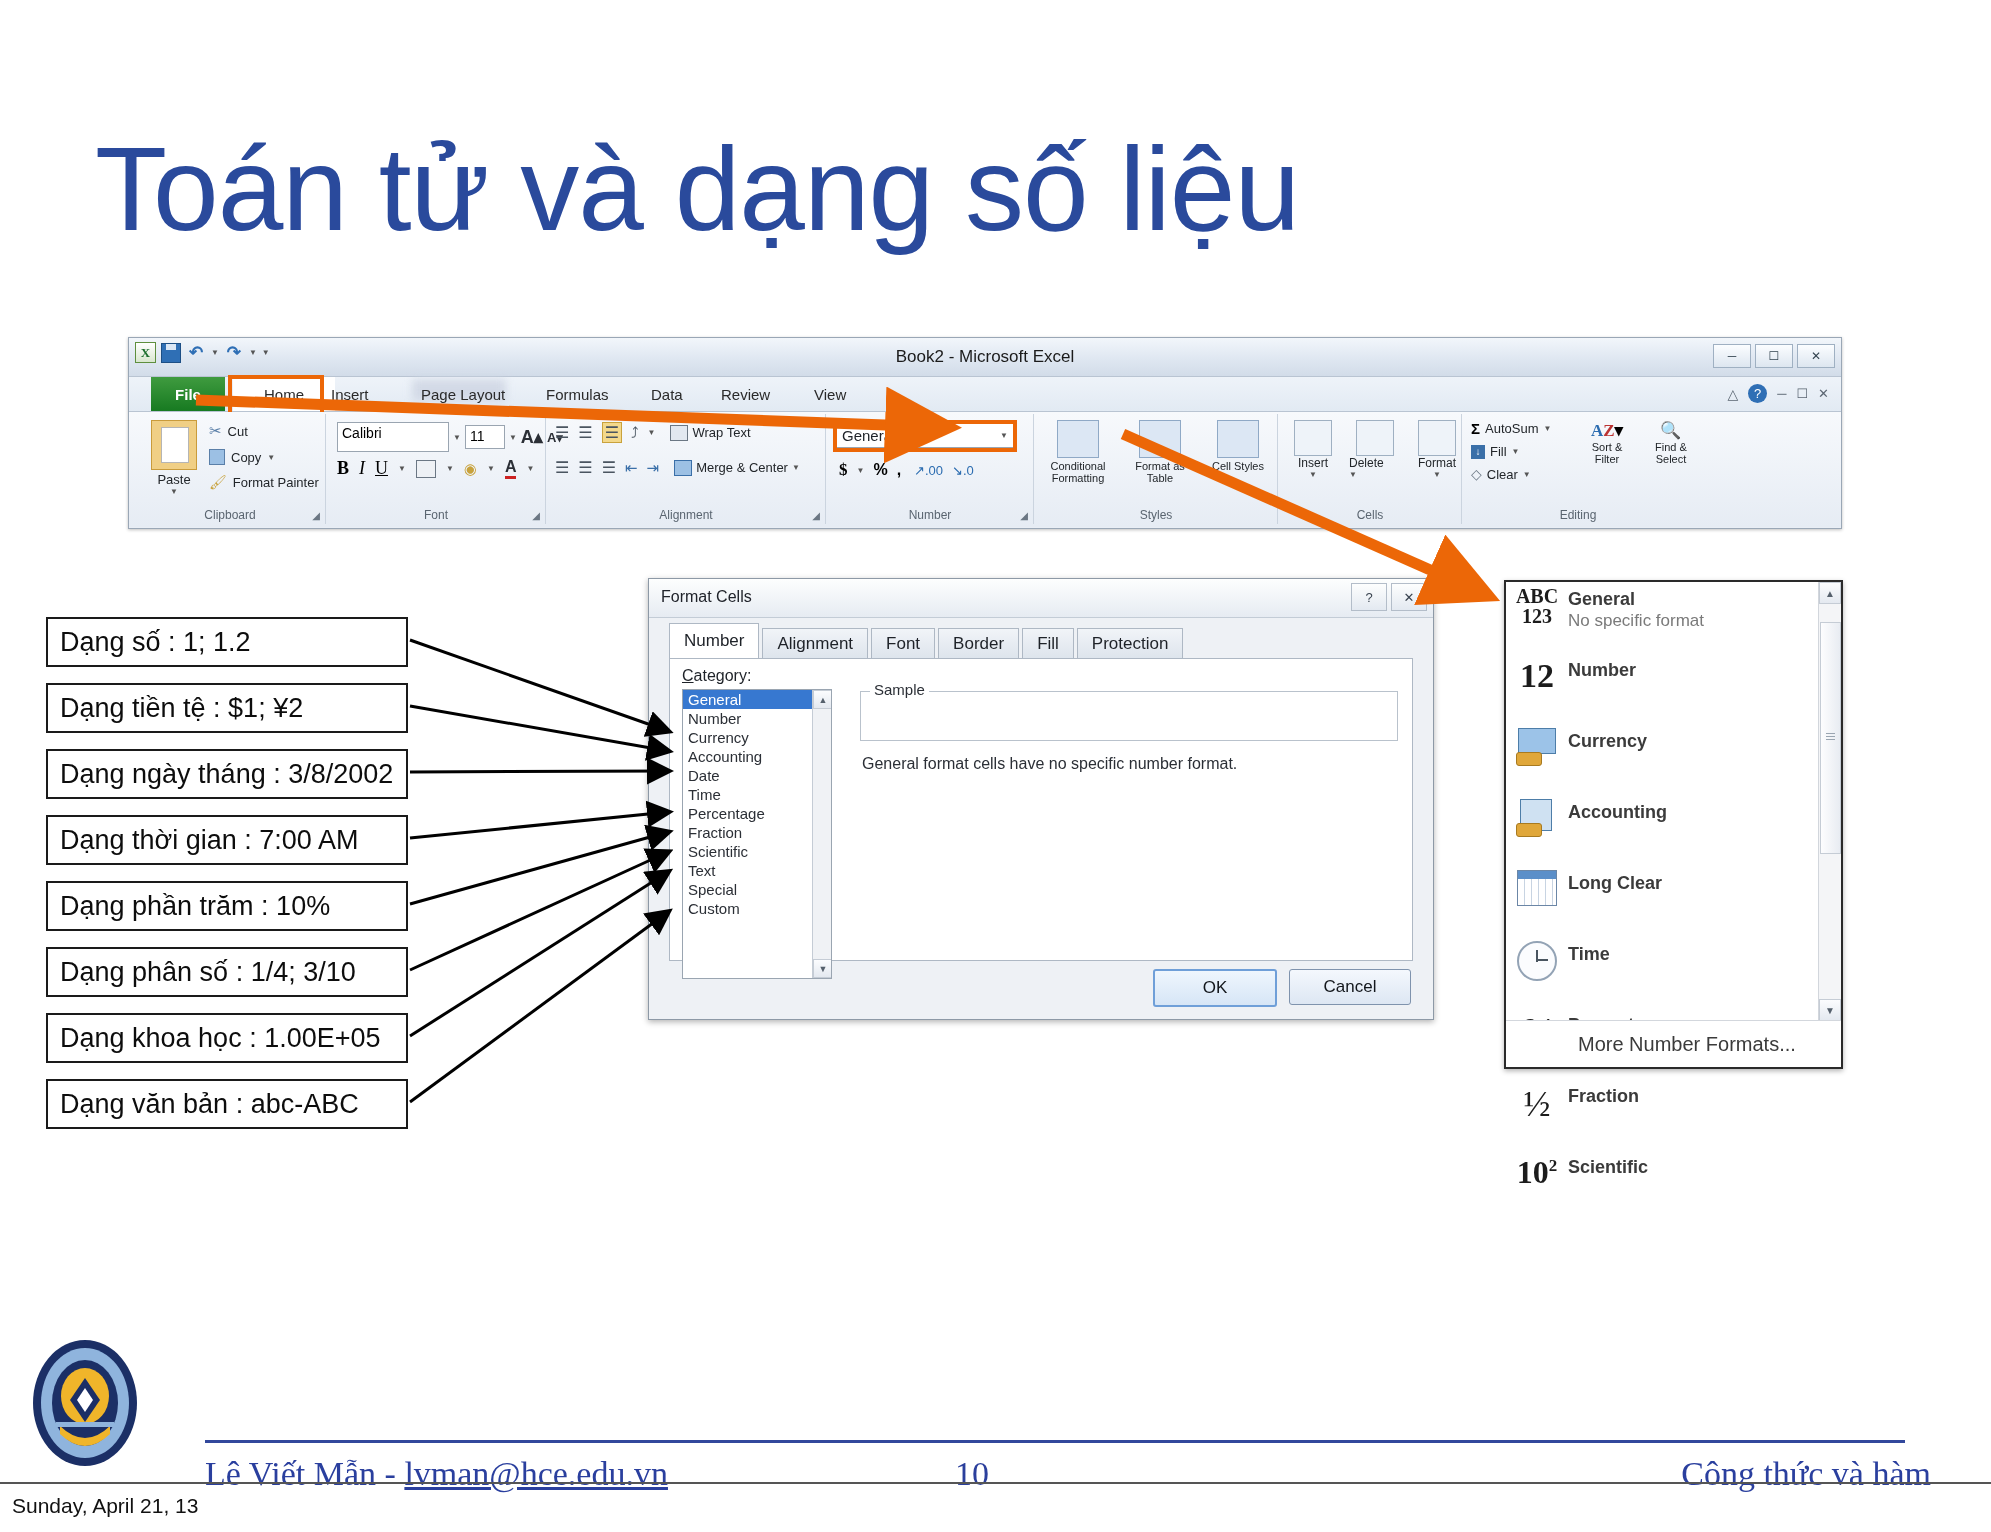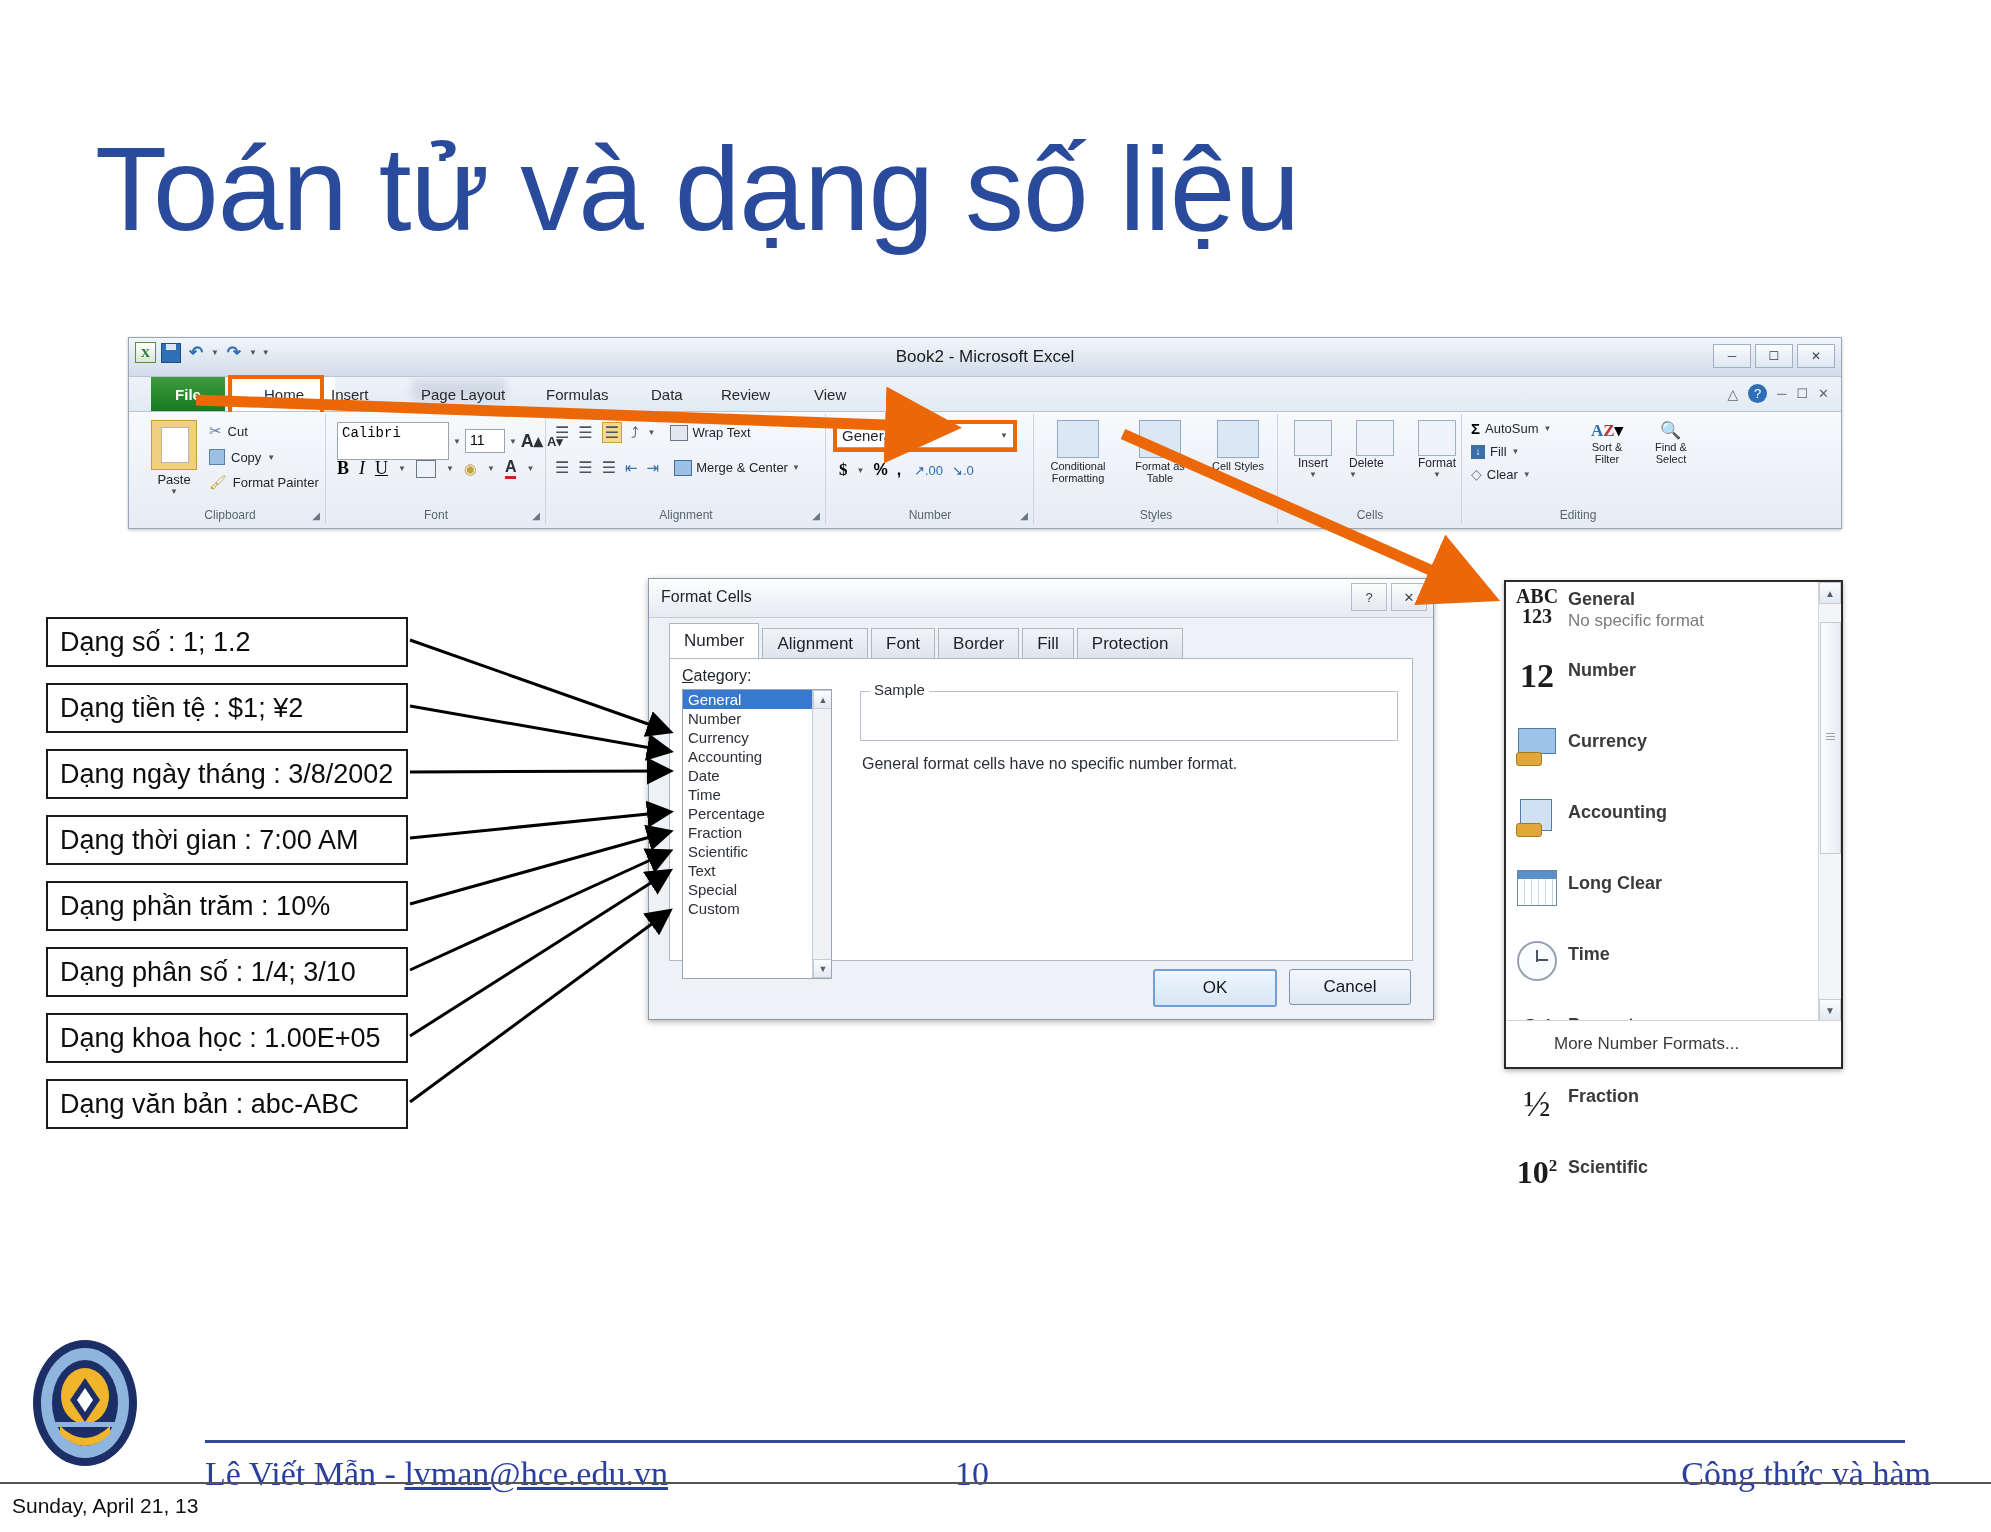--- a/index.html
+++ b/index.html
@@ -104,21 +104,21 @@
   
   #numfmt-menu{position:absolute;left:1504px;top:580px;width:335px;height:485px;
      background:#fff;border:2px solid #2a2a2a;box-shadow:0 2px 5px rgba(0,0,0,.3);}
   .nf-item{position:relative;height:71px;display:flex;align-items:flex-start;}
   .nf-ico{width:62px;flex:0 0 62px;display:flex;align-items:center;justify-content:center;padding-top:4px;}
   .nf-txt{padding-top:6px;}
   .nf-name{font-size:18px;color:#3b3b3b;font-weight:bold;line-height:22px;}
   .nf-sub{font-size:17px;color:#7a7a7a;line-height:22px;}
   #nf-scrollbar{position:absolute;right:0;top:0;width:22px;bottom:46px;background:#f4f5f7;border-left:1px solid #d2d6dc;}
   #nf-more{position:absolute;left:0;right:0;bottom:0;height:46px;border-top:1px solid #d3d7dd;
-     display:flex;align-items:center;padding-left:48px;font-size:17px;color:#3b3b3b;background:#fff;}
+     display:flex;align-items:center;padding-left:72px;font-size:20px;color:#3b3b3b;background:#fff;}
 
   
   #footer-rule{position:absolute;left:205px;top:1440px;width:1700px;height:3px;background:#32489c;}
   #footer-rule2{position:absolute;left:0;top:1482px;width:1991px;height:2px;background:#555;}
   .foot-txt{position:absolute;font-family:"Liberation Serif",serif;color:#2a3f9e;font-size:34px;}
   #foot-name{left:205px;top:1455px;}
   #foot-name a{color:#2a3f9e;text-decoration:underline;}
   #foot-page{left:955px;top:1455px;color:#2b3f9c;}
   #foot-right{right:60px;top:1455px;}
   #foot-date{position:absolute;left:12px;top:1494px;font-size:21px;color:#111;
@@ -198,21 +198,21 @@
           <span style="font-size:14px;color:#c8a23c;">🖌</span>
           <span class="rb-txt">Format Painter</span>
         </div>
       </div>
       <div class="grp-label">Clipboard</div>
       <div class="dlg-launch">◢</div>
     </div>
 
     <div class="grp" style="left:198px;width:218px;">
       <div style="position:absolute;left:10px;top:8px;display:flex;align-items:center;gap:4px;">
-        <span style="width:112px;height:38px;border:1px solid #9aa5b1;background:#fff;font-size:14px;padding:2px 4px;box-sizing:border-box;font-family:Liberation Mono, monospace;">Calibri</span>
+        <span style="width:112px;height:30px;border:1px solid #9aa5b1;background:#fff;font-size:14px;padding:2px 4px;box-sizing:border-box;">Calibri</span>
         <span class="tiny-arrow">▼</span>
         <span style="width:40px;height:24px;border:1px solid #9aa5b1;background:#fff;font-size:14px;padding:2px 4px;box-sizing:border-box;">11</span>
         <span class="tiny-arrow">▼</span>
         <span style="font-size:18px;font-weight:bold;color:#2b2f36;">A▴</span>
         <span style="font-size:13px;font-weight:bold;color:#2b2f36;">A▾</span>
       </div>
       <div style="position:absolute;left:10px;top:44px;display:flex;align-items:center;gap:10px;">
         <span style="font-size:18px;font-weight:bold;font-family:'Liberation Serif',serif;">B</span>
         <span style="font-size:18px;font-style:italic;font-family:'Liberation Serif',serif;">I</span>
         <span style="font-size:18px;text-decoration:underline;font-family:'Liberation Serif',serif;">U</span>

